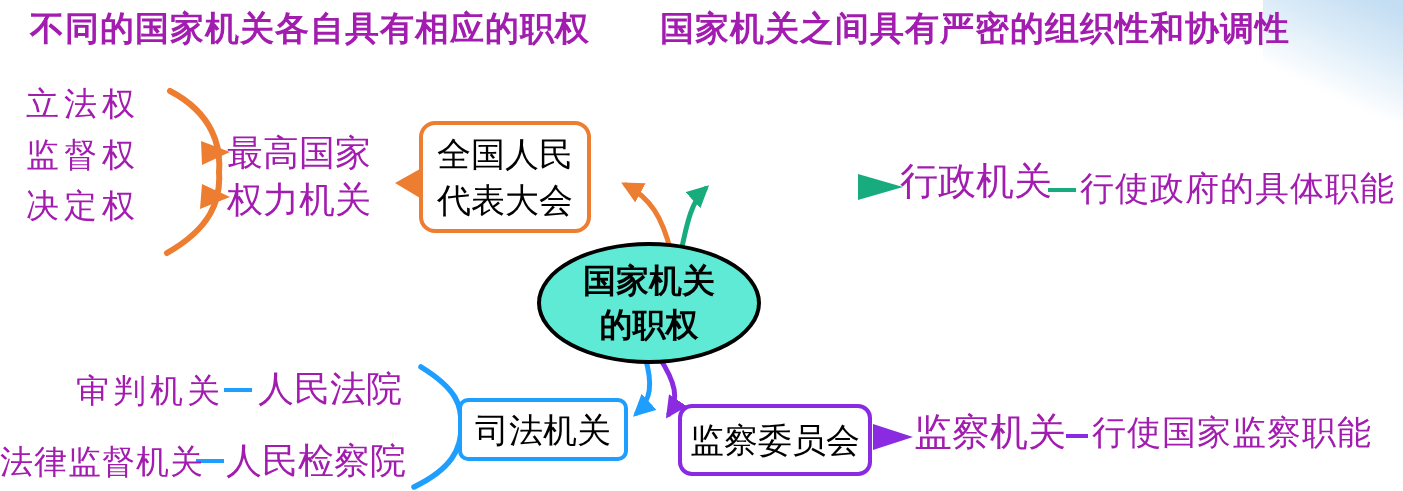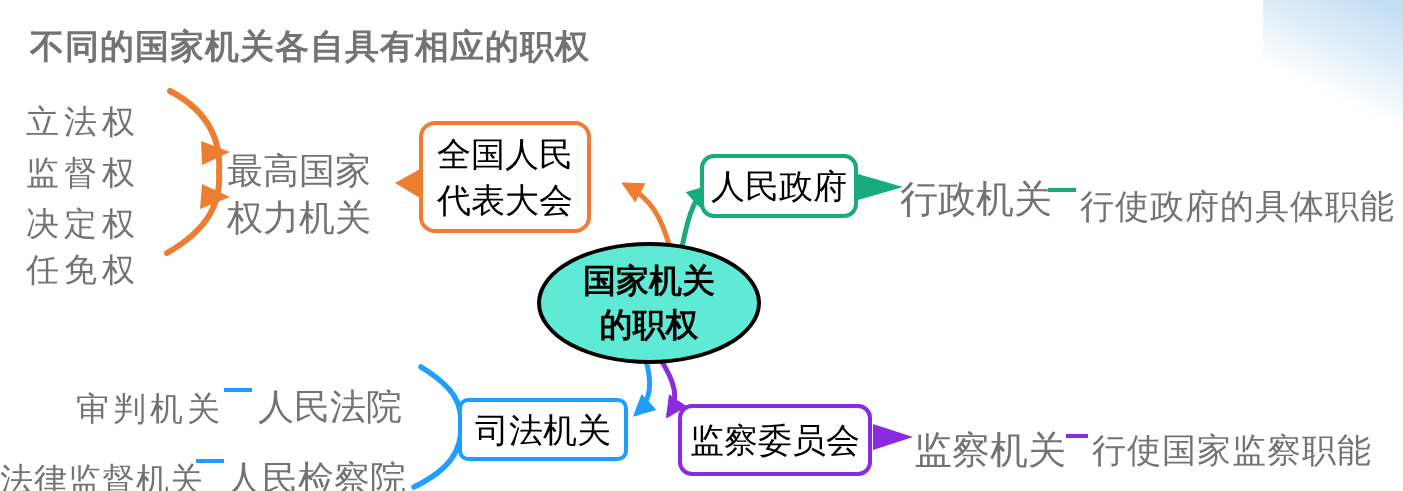--- a/index.html
+++ b/index.html
@@ -12,21 +12,21 @@
     overflow: hidden;
   }
   .sky {
     position: absolute;
     top: 0; right: 0;
     width: 140px; height: 120px;
     background: linear-gradient(205deg, #c3ddf2 5%, #dcecf8 35%, rgba(255,255,255,0) 70%);
     pointer-events: none;
   }
   #connectors { position: absolute; left: 0; top: 0; }
-  .abs { position: absolute; white-space: nowrap; color: #737373; margin-top: 18px; }
+  .abs { position: absolute; white-space: nowrap; color: #a21caf; }
   .hdr { font-size: 34px; font-weight: bold; letter-spacing: 1px; }
   .kai { font-family: "Liberation Serif", "DejaVu Serif", serif; }
   .power-item { font-size: 33px; letter-spacing: 5px; }
   .role { font-size: 36px; line-height: 47px; }
   .node-box {
     position: absolute;
     display: flex; flex-direction: column;
     align-items: center; justify-content: center;
     background: #fff;
     border-radius: 16px;
@@ -98,44 +98,41 @@
     <line x1="224" y1="390" x2="252" y2="390" stroke="#1E9FFF" stroke-width="4"></line>
     <line x1="196" y1="461" x2="224" y2="461" stroke="#1E9FFF" stroke-width="4"></line>
 
     <path d="M 421 367 C 457 389, 462 406, 461 426 C 462 449, 451 469, 414 487" fill="none" stroke="#1E9FFF" stroke-width="5.5" stroke-linecap="round"></path>
 
     <polygon points="873,424 873,450 913,437" fill="#8A2BE2"></polygon>
     <line x1="1066" y1="436" x2="1088" y2="436" stroke="#8A2BE2" stroke-width="4"></line>
   </svg>
 
   <div class="abs hdr" style="left:30px; top:6px;">不同的国家机关各自具有相应的职权</div>
+  <div class="abs hdr" style="left:660px; top:6px;">国家机关之间具有严密的组织性和协调性</div>
 
   <div class="abs kai power-item" style="left:26px; top:82px;">立法权</div>
   <div class="abs kai power-item" style="left:26px; top:133px;">监督权</div>
   <div class="abs kai power-item" style="left:26px; top:184px;">决定权</div>
-  <div class="abs kai power-item" style="left:26px; top:230px;">任免权</div>
 
   <div class="abs role" style="left:227px; top:129px;">
     <span style="display:block;">最高国家</span>
     <span style="display:block;text-align:center;">权力机关</span>
   </div>
 
   <div class="node-box box-orange" style="left:419px; top:121px; width:172px; height:112px;">
     <span>全国人民</span>
     <span>代表大会</span>
   </div>
 
   <div class="ellipse">
     <span>国家机关</span>
     <span>的职权</span>
   </div>
 
-  <div class="node-box box-green" style="left:700px; top:154px; width:158px; height:64px; border-radius:14px;">
-    <span>人民政府</span>
-  </div>
   <div class="abs organ-label" style="left:900px; top:156px;">行政机关</div>
   <div class="abs kai desc" style="left:1080px; top:166px;font-family:Liberation Mono, monospace;">行使政府的具体职能</div>
 
   <div class="abs kai" style="left:76px; top:369px; font-size:33px; letter-spacing:4px;">审判机关</div>
   <div class="abs body-label" style="left:258px; top:365px;">人民法院</div>
   <div class="abs kai" style="left:0px; top:440px; font-size:33px; letter-spacing:1px;">法律监督机关</div>
   <div class="abs body-label" style="left:226px; top:437px;">人民检察院</div>
 
   <div class="node-box box-blue" style="left:458px; top:398px; width:170px; height:63px; border-radius:10px;">
     <span>司法机关</span>

